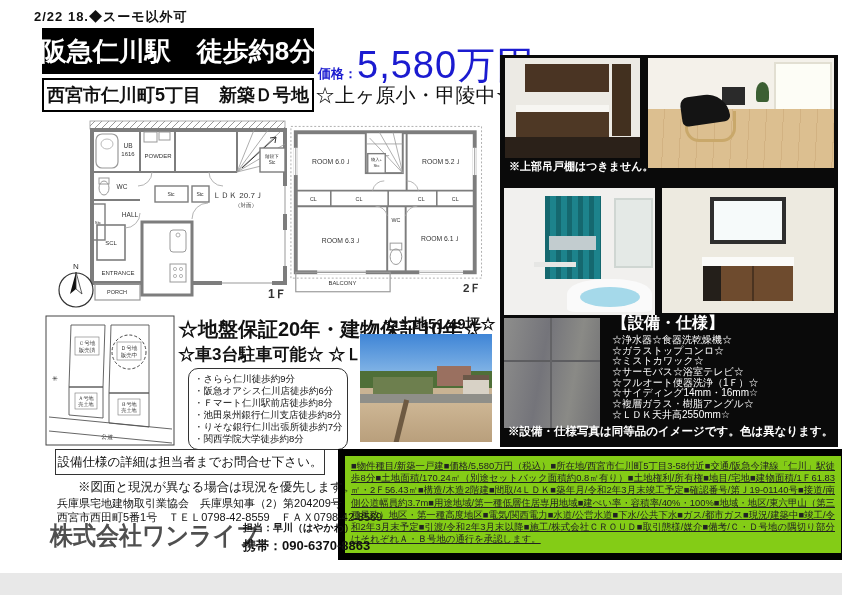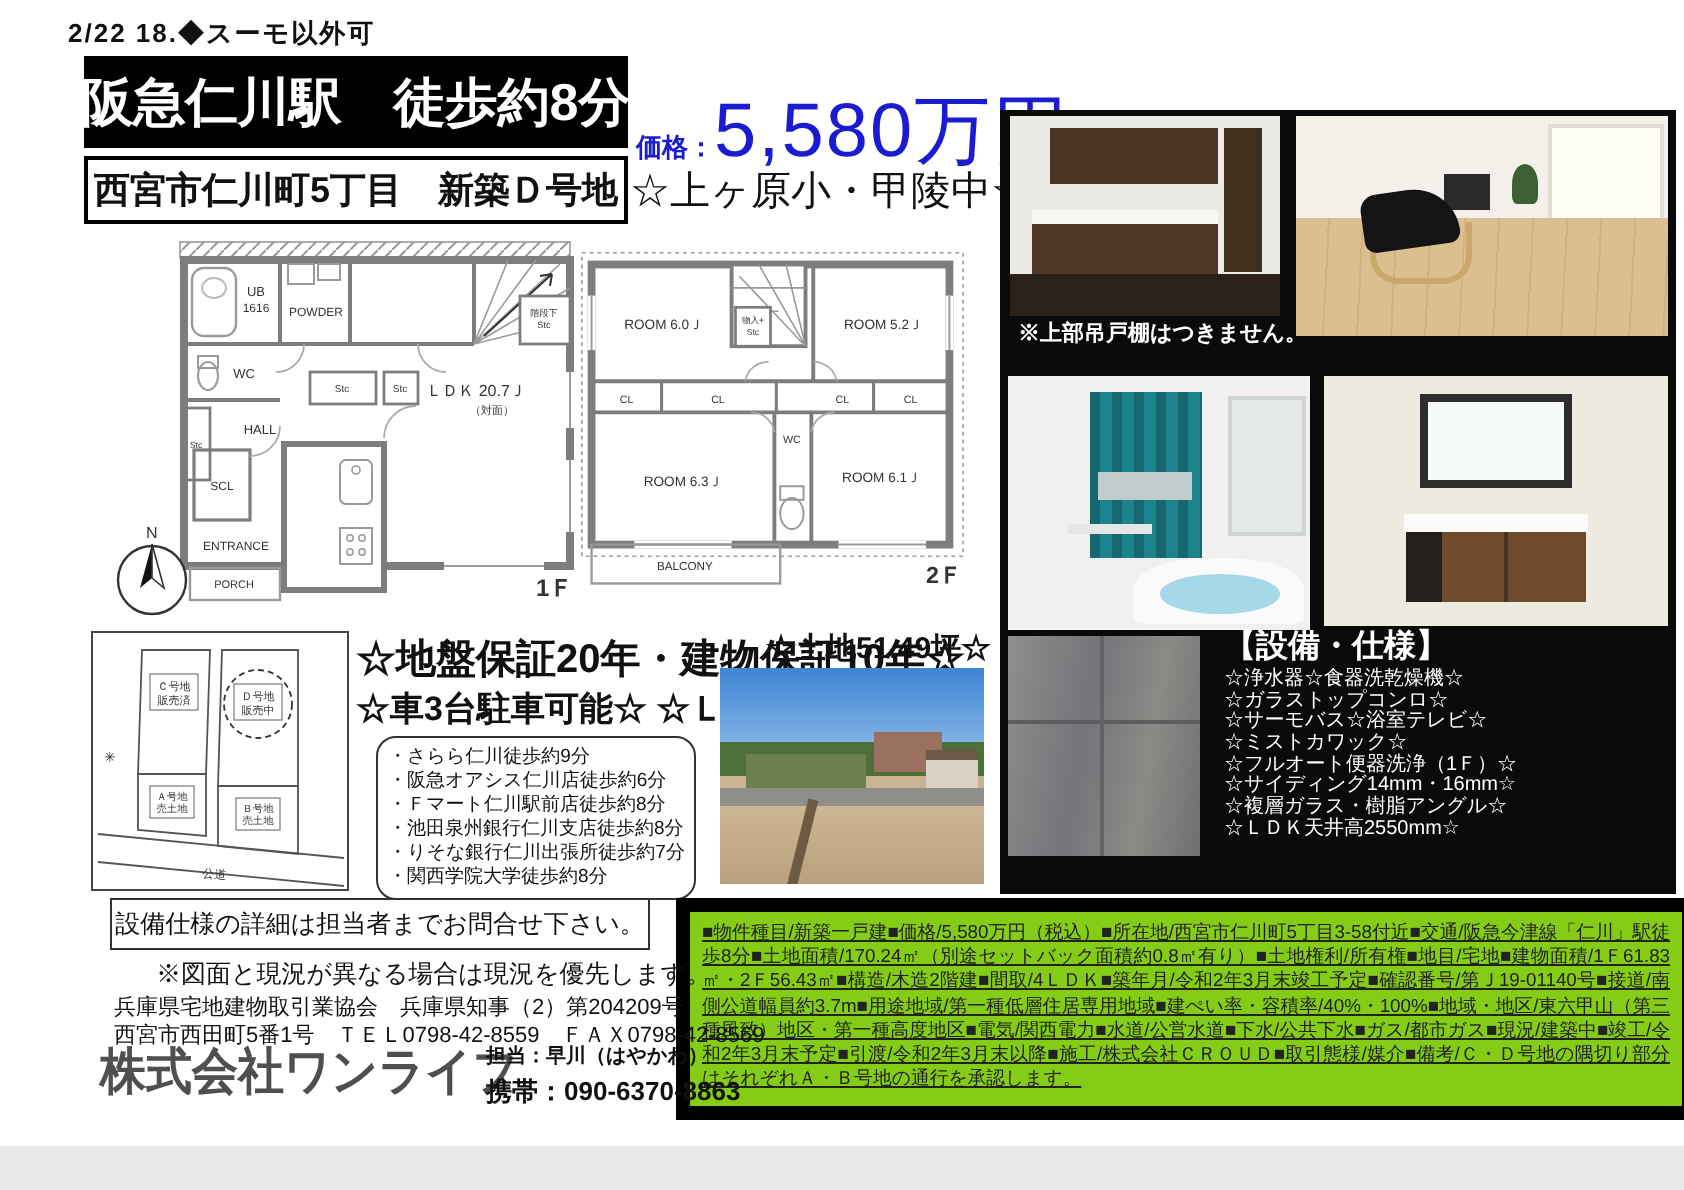--- a/index.html
+++ b/index.html
@@ -160,27 +160,28 @@
 
     <div class="ph ph-wall">
       <div class="w-line1"></div>
       <div class="w-line2"></div>
     </div>
 
     <div class="abs equipment">
       <div class="eq-title">【設備・仕様】</div>
       <div class="eq-item">☆浄水器☆食器洗乾燥機☆</div>
       <div class="eq-item">☆ガラストップコンロ☆</div>
+      <div class="eq-item">☆ミストカワック☆</div>
       <div class="eq-item">☆サーモバス☆浴室テレビ☆</div>
-      <div class="eq-item">☆ミストカワック☆</div>
       <div class="eq-item">☆フルオート便器洗浄（1Ｆ）☆</div>
       <div class="eq-item">☆サイディング14mm・16mm☆</div>
       <div class="eq-item">☆複層ガラス・樹脂アングル☆</div>
       <div class="eq-item">☆ＬＤＫ天井高2550mm☆</div>
     </div>
+    <div class="abs equipment-note">※設備・仕様写真は同等品のイメージです。色は異なります。</div>
   </div>
 
   <svg class="abs plan1f" viewBox="0 0 250 198">
     <defs>
       <pattern id="hatch" width="7" height="7" patternUnits="userSpaceOnUse">
         <path d="M0,7 L7,0" stroke="#999" stroke-width="1"></path>
       </pattern>
     </defs>
     <rect x="48" y="3" width="195" height="8" fill="url(#hatch)" stroke="#999" stroke-width="0.8"></rect>
     <rect x="50" y="12" width="193" height="153" fill="#fff" stroke="#7d7d7d" stroke-width="4"></rect>

